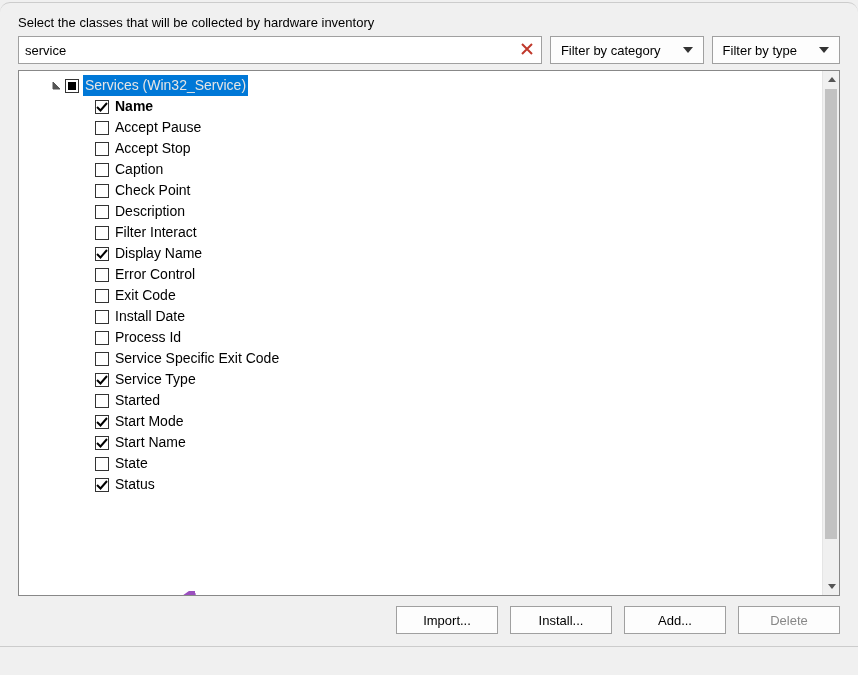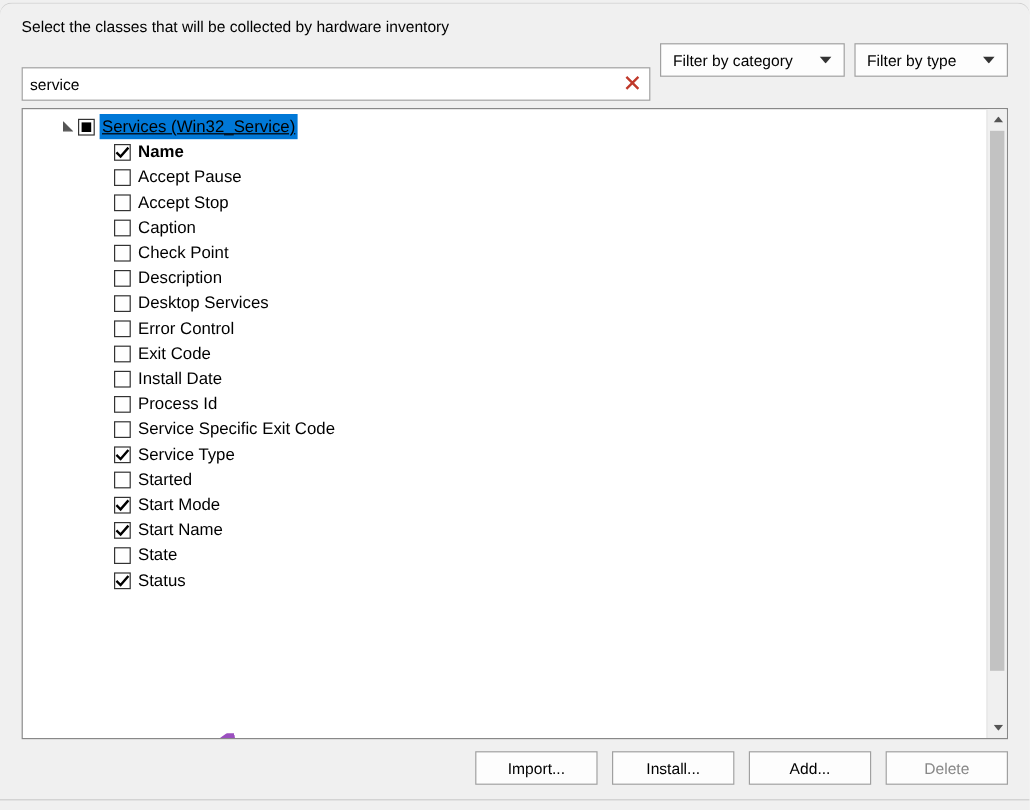--- a/index.html
+++ b/index.html
@@ -28,21 +28,20 @@
     margin-bottom: 6px;
   }
   .topbar {
     display: flex;
     gap: 8px;
     margin-bottom: 6px;
   }
   .search-wrap {
     flex: 1;
     position: relative;
-    margin-top: 20px;
   }
   .search-input {
     width: 100%;
     height: 28px;
     border: 1px solid #a0a0a0;
     padding: 2px 26px 2px 6px;
     font: inherit;
     background: #fff;
     outline: none;
   }
@@ -132,22 +131,21 @@
     width: 8px; height: 8px;
     background: #000;
   }
   .cb.checked svg { width: 12px; height: 12px; display: block; }
   .cb:not(.checked):not(.indeterminate) svg { display: none; }
   .label {
     padding: 0 2px;
   }
   .label.selected {
     background: #0078d7;
-    color: #000000;
-    text-decoration: underline;
+    color: #e5e5e5;
   }
   .label.bold { font-weight: 600; }
   .arrow-annot {
     position: absolute;
     left: 152px;
     top: 520px;
     pointer-events: none;
   }
   .btnrow {
     display: flex;
@@ -236,21 +234,29 @@
           <div class="node child">
             <span class="cb"></span>
             <span class="label">Check Point</span>
           </div>
           <div class="node child">
             <span class="cb"></span>
             <span class="label">Description</span>
           </div>
           <div class="node child">
             <span class="cb"></span>
-            <span class="label">Desktop Services</span>
+            <span class="label">Filter Interact</span>
+          </div>
+          <div class="node child">
+            <span class="cb checked">
+              <svg viewBox="0 0 12 12">
+                <path d="M1 6 L4.5 9.5 L11 2" stroke="#000" stroke-width="2" fill="none"></path>
+              </svg>
+            </span>
+            <span class="label">Display Name</span>
           </div>
           <div class="node child">
             <span class="cb"></span>
             <span class="label">Error Control</span>
           </div>
           <div class="node child">
             <span class="cb"></span>
             <span class="label">Exit Code</span>
           </div>
           <div class="node child">

